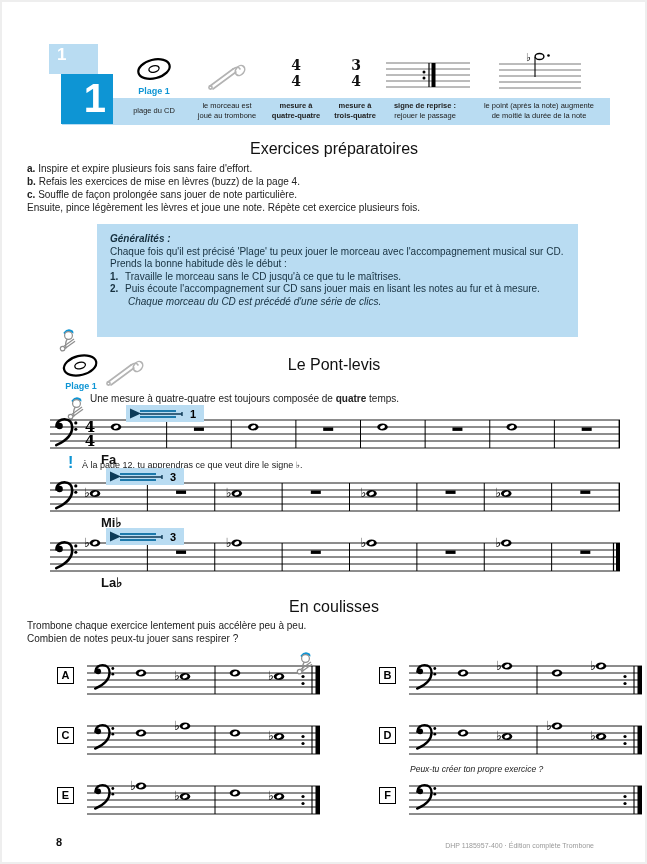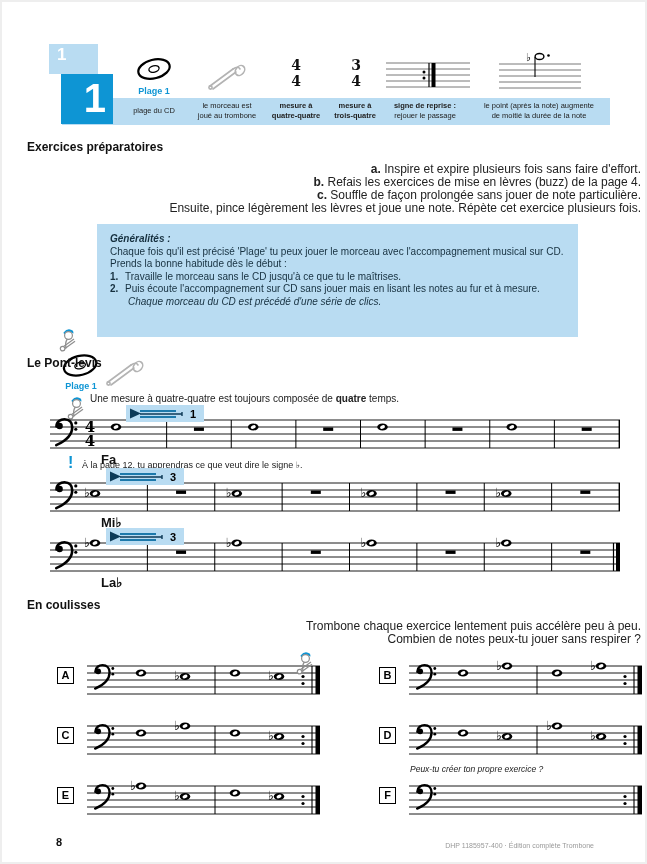--- a/index.html
+++ b/index.html
@@ -16,22 +16,22 @@
   .plage{position:absolute;text-align:center;color:var(--accent,#0e95d4);font-weight:bold;font-size:9px}
   .tsicon{position:absolute;width:16px;text-align:center;font-family:"DejaVu Serif",serif;font-weight:bold;
     font-size:14px;line-height:15.5px;color:#111}
   .tsicon span{display:block}
   .legend-label{position:absolute;top:99px;width:150px;text-align:center;font-size:7.5px;line-height:9.5px;color:#222}
   .legend-label span{display:block}
   .legend-label.single{top:104px}
   .legend-label.boldall{font-weight:bold}
   .legend-label.boldfirst span:first-child{font-weight:bold}
   
-  .h1{position:absolute;left:25px;width:614px;font-size:12px;font-weight:bold;color:#111}
-  .cline{position:absolute;left:25px;width:614px;text-align:right;font-size:12px;line-height:12px;color:#222}
+  .h1{position:absolute;left:25px;width:614px;text-align:center;font-size:16px;font-weight:normal;color:#111}
+  .cline{position:absolute;left:25px;width:614px;text-align:left;font-size:10px;line-height:12px;color:#222}
   .cline b{font-weight:bold}
   .bluebox{position:absolute;left:95px;top:222px;width:481px;height:113px;background:var(--panel,#b9dcf2);
     padding:9px 13px;font-size:10px;line-height:12.5px;color:#16303f}
   .bluebox .bb-title{font-weight:bold;font-style:italic}
   .bluebox .bb-item .num{font-weight:bold;display:inline-block;width:15px}
   .bluebox .bb-note{font-style:italic;margin-top:0;margin-left:18px}
   .introline{position:absolute;font-size:10px;color:#222}
   .excl{position:absolute;color:var(--accent,#0e95d4);font-weight:bold;font-size:16px}
   .smallnote{position:absolute;font-size:9px;color:#222}
   .staffwrap{position:absolute;width:570px;height:64px}

